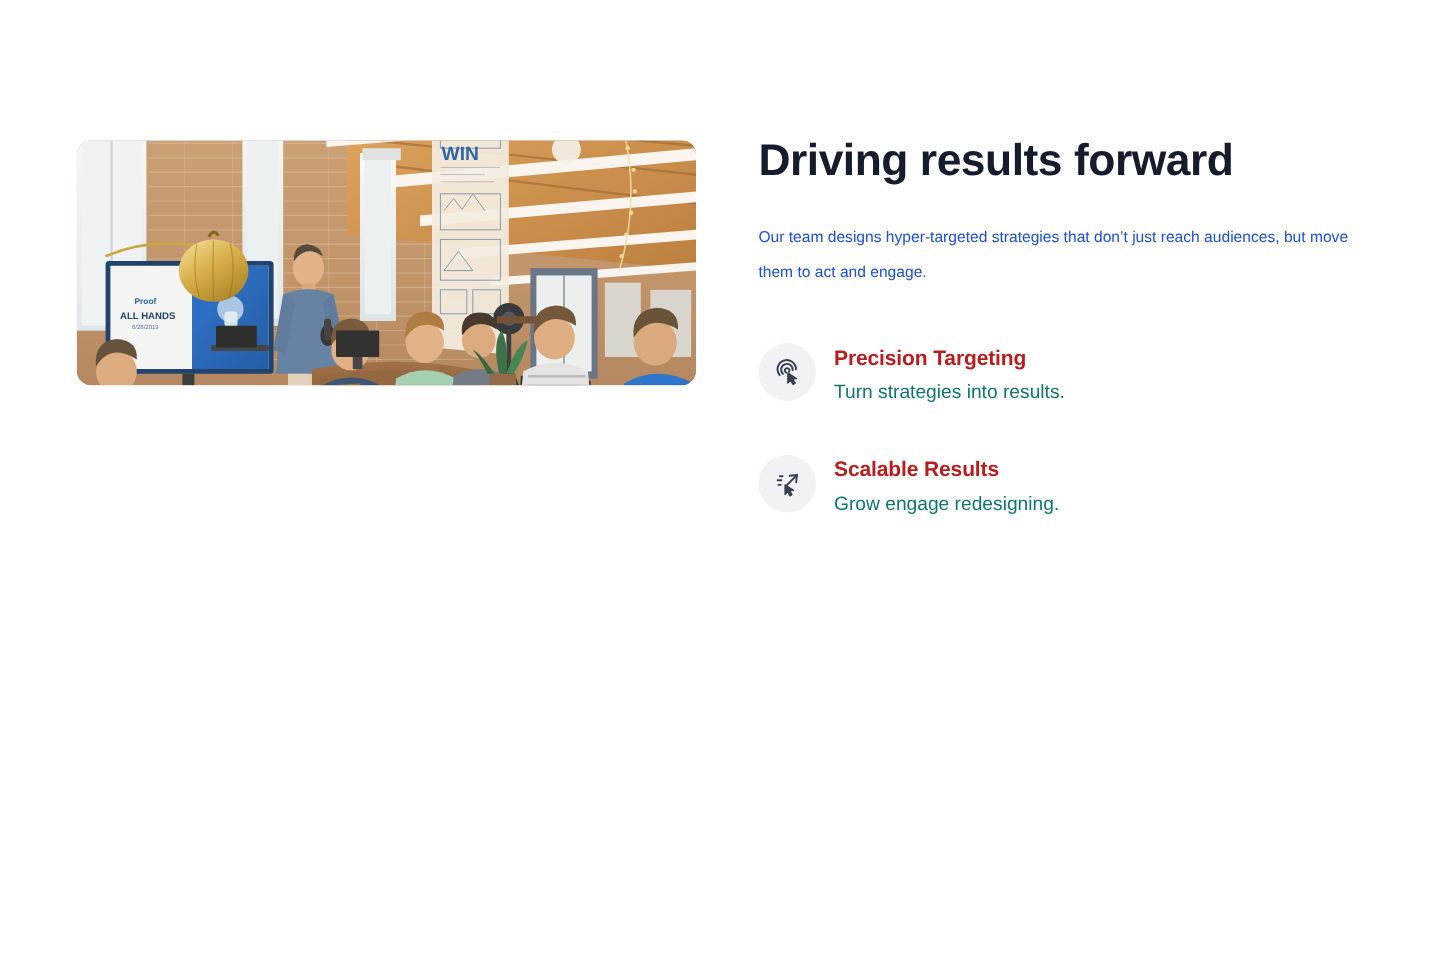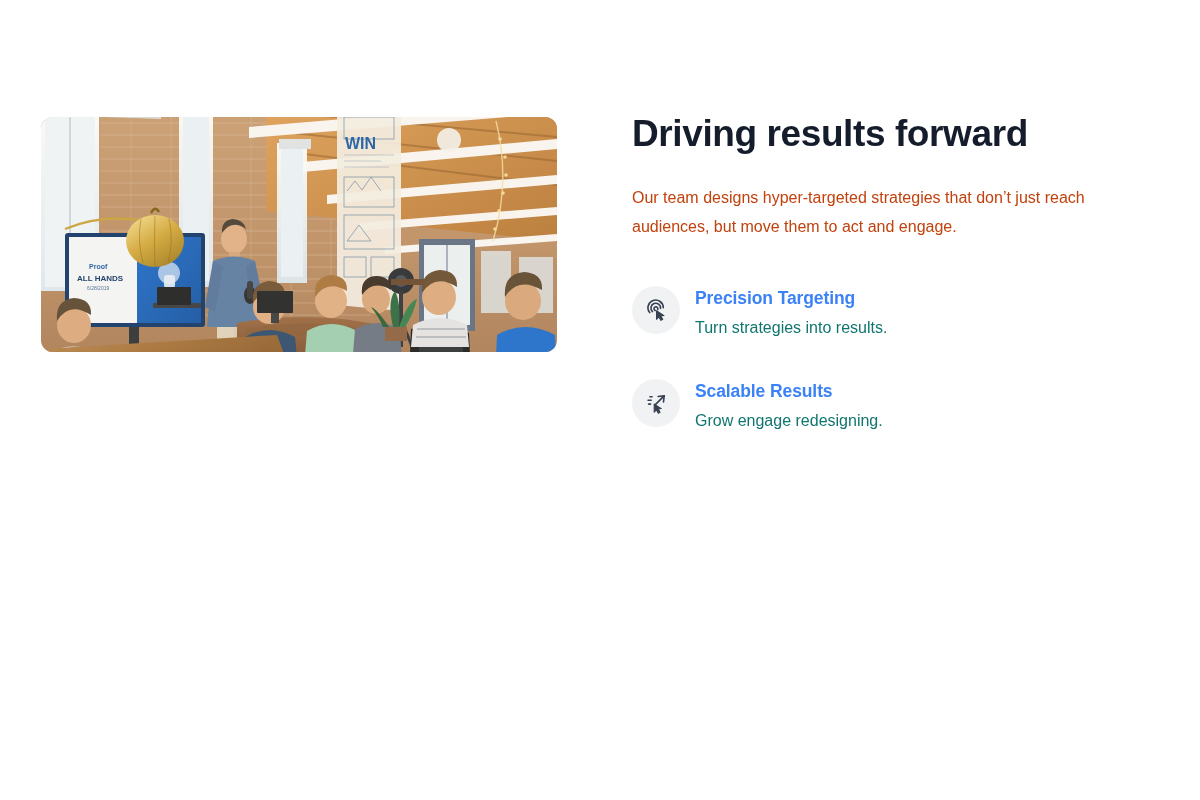--- a/index.html
+++ b/index.html
@@ -16,24 +16,24 @@
   .hero {
     position: relative;
     width: 1200px;
     height: 800px;
     background: #ffffff;
   }
 
   
   .media-col {
     position: absolute;
-    left: 41px;
+    left: 64px;
     top: 117px;
     width: 516px;
-    height: 235px;
+    height: 204px;
   }
 
   .photo-frame {
     position: relative;
     width: 100%;
     height: 100%;
     border-radius: 12px;
     overflow: hidden;
     background: #cfd6dc;
   }
@@ -53,23 +53,23 @@
     line-height: 40px;
     font-weight: 700;
     letter-spacing: -0.4px;
     color: #151c2c;
     margin: 0;
     max-width: 480px;
   }
 
   .subcopy {
     margin-top: 29px;
-    font-size: 16px;
+    font-size: 13px;
     line-height: 29px;
-    color: #c2410c;
+    color: #1d4ed8;
     max-width: 516px;
     font-weight: 400;
   }
 
   
   .features {
     margin-top: 44px;
     list-style: none;
   }
 
@@ -98,21 +98,21 @@
     height: 23px;
     display: block;
   }
 
   .feature-body { padding-top: 2px; }
 
   .feature-title {
     font-size: 17.5px;
     line-height: 22px;
     font-weight: 700;
-    color: #3b82f6;
+    color: #b91c1c;
     letter-spacing: -0.1px;
   }
 
   .feature-desc {
     margin-top: 8px;
     font-size: 16px;
     line-height: 21px;
     color: #0f766e;
   }
 </style>

